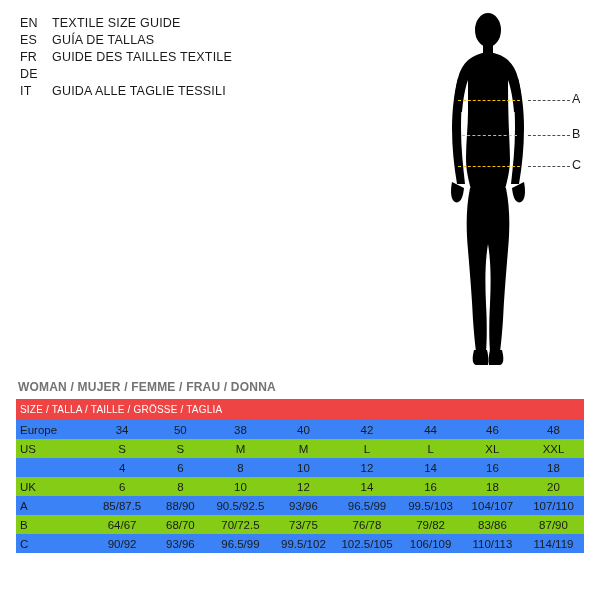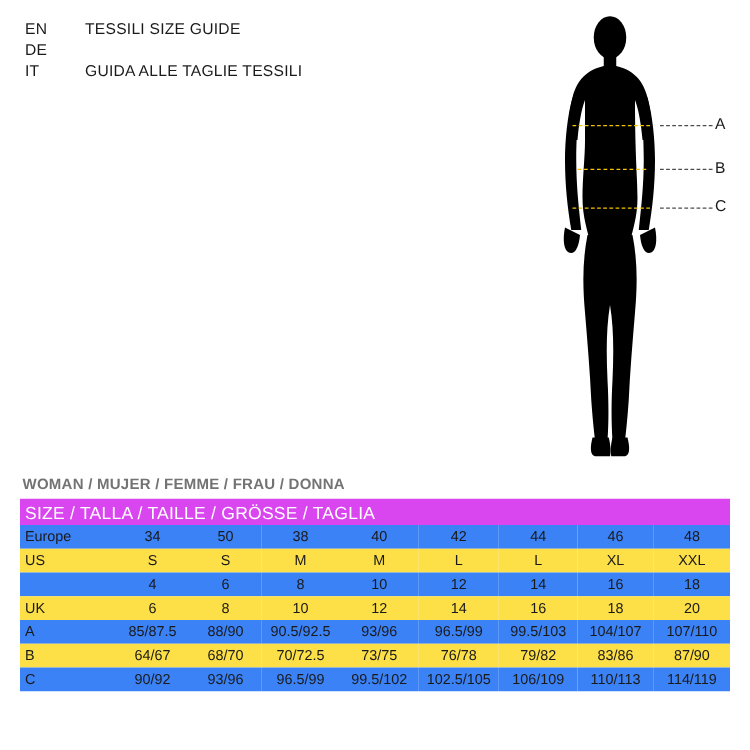--- a/index.html
+++ b/index.html
@@ -27,21 +27,20 @@
     left: 20px;
     top: 16px;
     width: 320px;
   }
   .lang-row {
     display: flex;
     align-items: baseline;
     height: 17px;
     font-size: 12.5px;
     letter-spacing: 0.2px;
-    gap: 16px;
   }
   .lang-code {
     width: 32px;
     flex: 0 0 32px;
     color: #1a1a1a;
   }
   .lang-text {
     color: #1a1a1a;
     white-space: nowrap;
   }
@@ -92,29 +91,29 @@
     border-collapse: collapse;
     width: 568px;
     font-size: 11.5px;
   }
   table.size-table td {
     padding: 2px 4px;
     height: 15px;
     vertical-align: middle;
   }
   tr.header-row td {
-    background: #d946ef;
+    background: #ef4444;
     color: #ffffff;
     font-weight: normal;
-    font-size: 14px;
+    font-size: 10px;
     letter-spacing: 0.2px;
     height: 17px;
   }
   tr.light td { background: #3b82f6; }
-  tr.white td { background: #fde047; }
+  tr.white td { background: #84cc16; }
   td.label-col {
     width: 86px;
     text-align: left;
     padding-left: 6px;
   }
   td.val {
     text-align: center;
     width: 60px;
   }
 
@@ -134,21 +133,29 @@
   }
 </style>
 </head>
 <body>
 
 <div class="page">
 
   <div class="lang-block">
     <div class="lang-row">
       <span class="lang-code">EN</span>
-      <span class="lang-text">TESSILI SIZE GUIDE</span>
+      <span class="lang-text">TEXTILE SIZE GUIDE</span>
+    </div>
+    <div class="lang-row">
+      <span class="lang-code">ES</span>
+      <span class="lang-text">GUÍA DE TALLAS</span>
+    </div>
+    <div class="lang-row">
+      <span class="lang-code">FR</span>
+      <span class="lang-text">GUIDE DES TAILLES TEXTILE</span>
     </div>
     <div class="lang-row">
       <span class="lang-code">DE</span>
     </div>
     <div class="lang-row">
       <span class="lang-code">IT</span>
       <span class="lang-text">GUIDA ALLE TAGLIE TESSILI</span>
     </div>
   </div>
 

